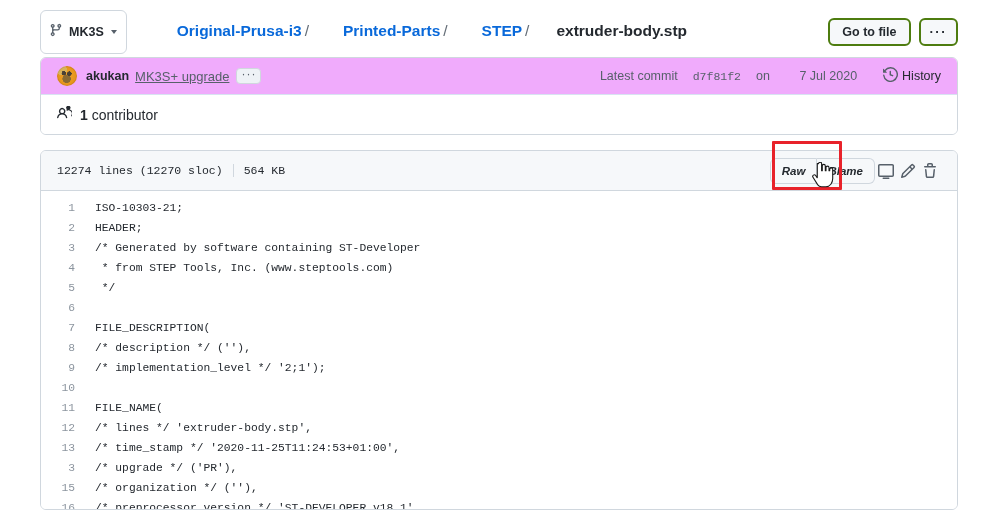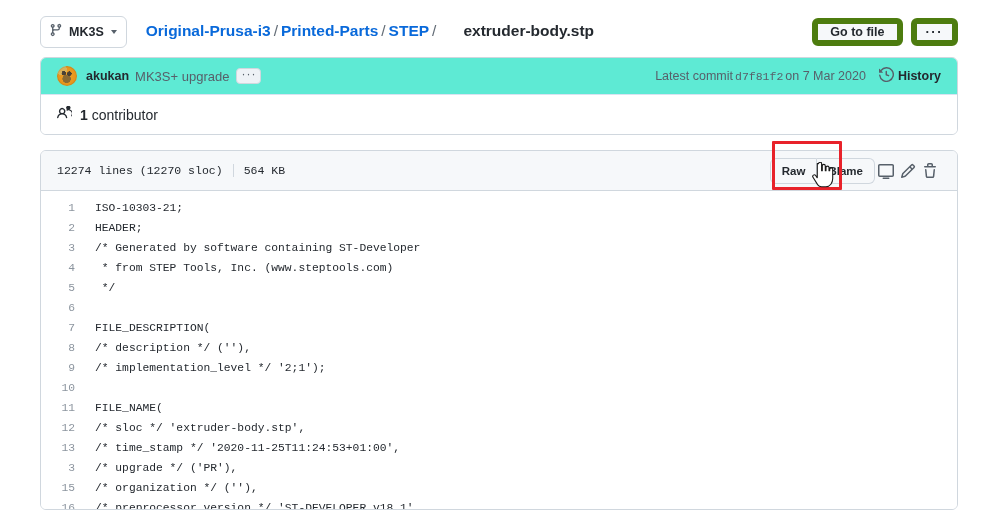--- a/index.html
+++ b/index.html
@@ -24,21 +24,21 @@
   .topbar {
     display: flex;
     align-items: center;
     height: 50px;
     padding-top: 13px;
   }
   .branch-select {
     display: inline-flex;
     align-items: center;
     gap: 6px;
-    height: 32px;
+    height: 44px;
     padding: 0 9px 0 8px;
     border: 1px solid #d0d7de;
     border-radius: 6px;
     background: #ffffff;
     font-size: 12.5px;
     font-weight: 600;
     color: #24292f;
     cursor: pointer;
   }
   .caret {
@@ -51,20 +51,21 @@
   .breadcrumb {
     margin-left: 19px;
     font-size: 15.5px;
     line-height: 1.3;
     white-space: nowrap;
   }
   .breadcrumb a {
     color: #0969da;
     text-decoration: none;
     font-weight: 600;
+    margin-left: 31px;
   }
   .breadcrumb .sep {
     color: #636c76;
     font-weight: 400;
     padding: 0 3px;
   }
   .breadcrumb .current {
     color: #24292f;
     font-weight: 600;
     margin-left: 24px;
@@ -74,21 +75,21 @@
     display: flex;
     align-items: center;
     gap: 8px;
   }
   .btn {
     display: inline-flex;
     align-items: center;
     justify-content: center;
     height: 28px;
     padding: 0 12px;
-    border: 6px solid #4d7c0f;
+    border: 2px solid #4d7c0f;
     border-radius: 6px;
     background: #f6f8fa;
     font-size: 12.5px;
     font-weight: 600;
     color: #24292f;
     cursor: pointer;
     white-space: nowrap;
   }
   .btn-dots {
     padding: 0 9px;
@@ -102,21 +103,21 @@
   .commit-box {
     margin-top: 7px;
     border: 1px solid #d0d7de;
     border-radius: 6px;
     overflow: hidden;
     background: #ffffff;
   }
   .commit-head {
     display: flex;
     align-items: center;
-    background: #5eead4;
+    background: #f0abfc;
     border-bottom: 1px solid #d8e3f1;
     padding: 0 16px;
     height: 37px;
   }
   .avatar {
     width: 20px; height: 20px;
     border-radius: 50%;
     flex: 0 0 auto;
     background:
       radial-gradient(circle at 34% 36%, #4a4135 0 2.1px, transparent 2.4px),
@@ -131,20 +132,21 @@
     font-size: 12.5px;
     font-weight: 700;
     color: #24292f;
     cursor: pointer;
   }
   .commit-msg {
     margin-left: 6px;
     font-size: 13px;
     color: #57606a;
     cursor: pointer;
+    text-decoration: underline;
   }
   .commit-expand {
     margin-left: 7px;
     display: inline-flex;
     align-items: center;
     justify-content: center;
     height: 16px;
     min-width: 22px;
     padding: 0 4px 4px;
     border: 1px solid #d0d7de;
@@ -156,35 +158,36 @@
     letter-spacing: 1px;
     cursor: pointer;
   }
   .commit-meta {
     margin-left: auto;
     display: flex;
     align-items: center;
     font-size: 12.5px;
     color: #57606a;
     white-space: nowrap;
+    gap: 13px;
   }
   .commit-sha {
     font-family: "Liberation Mono", monospace;
     font-size: 11.5px;
     color: #57606a;
     cursor: pointer;
     padding: 0 2px;
   }
   .history-link {
     display: inline-flex;
     align-items: center;
     gap: 4px;
     margin-left: 13px;
     color: #24292f;
-    font-weight: 700;
+    font-weight: 400;
     font-size: 12.5px;
     text-decoration: none;
     cursor: pointer;
   }
 
   .contrib-row {
     display: flex;
     align-items: center;
     height: 39px;
     padding: 0 16px;
@@ -224,20 +227,21 @@
     display: inline-block;
     width: 1px;
     height: 13px;
     background: #d0d7de;
     margin: 0 10px;
   }
   .file-actions {
     margin-left: auto;
     display: flex;
     align-items: center;
+    font-style: italic;
   }
   .seg-group { display: inline-flex; }
   .seg-btn {
     display: inline-flex;
     align-items: center;
     justify-content: center;
     height: 26px;
     padding: 0 11px;
     border: 1px solid #d0d7de;
     background: #f6f8fa;
@@ -339,21 +343,21 @@
 
     <div class="commit-head">
       <div class="avatar"></div>
       <span class="commit-author">akukan</span>
       <span class="commit-msg">MK3S+ upgrade</span>
       <span class="commit-expand">···</span>
 
       <div class="commit-meta">
         <span>Latest commit</span>
         <span class="commit-sha">d7f81f2</span>
-        <span>on</span>&nbsp;<span>7 Mar 2020</span>
+        <span>on</span>&nbsp;<span>7 Jul 2020</span>
         <a class="history-link" href="#">
           <span>
             <svg width="15" height="15" viewBox="0 0 16 16" fill="#57606a" aria-hidden="true">
               <path d="m.427 1.927 1.215 1.215a8.002 8.002 0 1 1-1.6 5.685.75.75 0 1 1 1.493-.154 6.5 6.5 0 1 0 1.18-4.458l1.358 1.358A.25.25 0 0 1 3.896 6H.25A.25.25 0 0 1 0 5.75V2.104a.25.25 0 0 1 .427-.177ZM7.75 4a.75.75 0 0 1 .75.75v2.992l2.028.812a.75.75 0 0 1-.557 1.392l-2.5-1A.751.751 0 0 1 7 8.25v-3.5A.75.75 0 0 1 7.75 4Z"></path>
             </svg>
           </span>
           <span>History</span>
         </a>
       </div>
     </div>
@@ -445,21 +449,21 @@
           <tr>
               <td class="ln">10</td>
               <td class="src"></td>
             </tr>
           <tr>
               <td class="ln">11</td>
               <td class="src">FILE_NAME(</td>
             </tr>
           <tr>
               <td class="ln">12</td>
-              <td class="src">/* sloc */ 'extruder-body.stp',</td>
+              <td class="src">/* lines */ 'extruder-body.stp',</td>
             </tr>
           <tr>
               <td class="ln">13</td>
               <td class="src">/* time_stamp */ '2020-11-25T11:24:53+01:00',</td>
             </tr>
           <tr>
               <td class="ln">3</td>
               <td class="src">/* upgrade */ ('PR'),</td>
             </tr>
           <tr>

